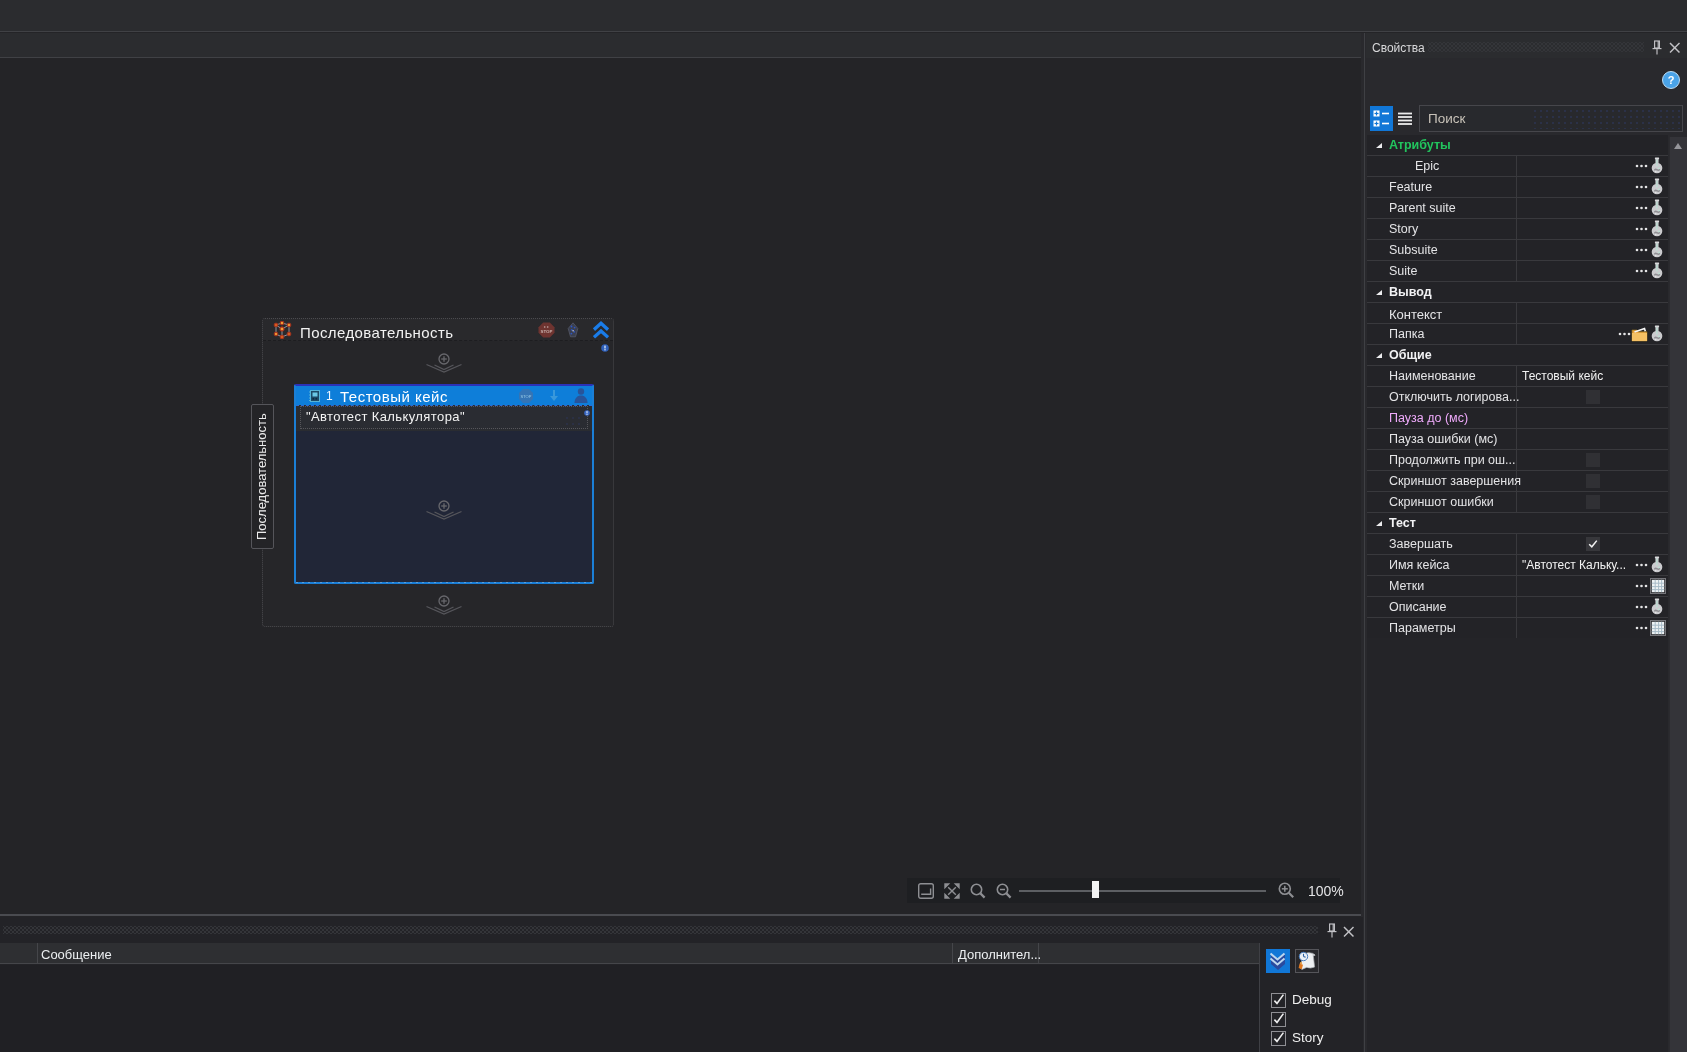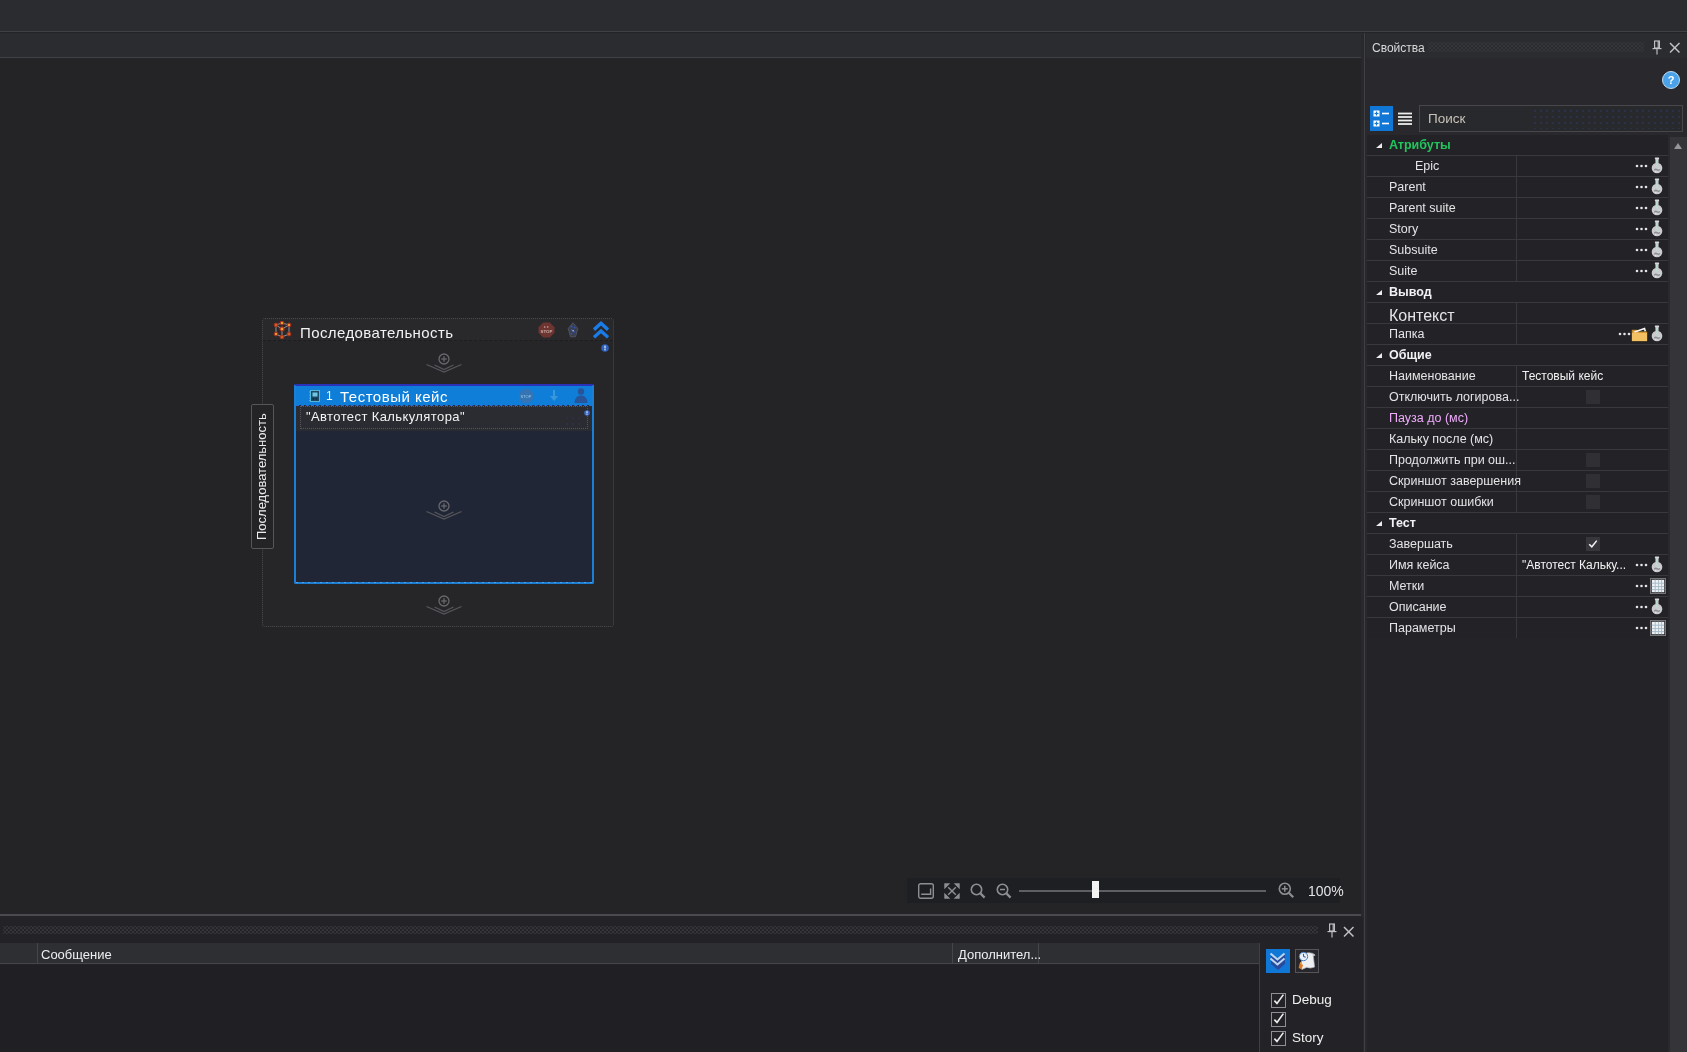--- a/index.html
+++ b/index.html
@@ -321,21 +321,21 @@
  <circle cx="6" cy="11" r="5.3" fill="#cbcbce"></circle>
  <rect x="4.4" y="1.8" width="3.2" height="5.5" fill="#c4c4c7"></rect>
  <rect x="3.9" y="0.6" width="4.2" height="1.6" rx="0.5" fill="#d8d8da"></rect>
  <line x1="5.9" y1="2.5" x2="5.9" y2="9.5" stroke="#b8e4d4" stroke-width="1.1"></line>
  <path d="M3 12.5 q1.5 -1.5 3 -0.5 q1.5 1 2.8 -0.2 l0.4 1.2 q-1.6 1.6 -3.2 0.6 q-1.6 -1 -2.6 0.2 z" fill="#8e8e92"></path>
  <circle cx="8" cy="11.3" r="0.9" fill="#b8e4d4"></circle>
  <circle cx="4.7" cy="14.6" r="0.7" fill="#e8e8ea"></circle>
 </svg>
   <div class="abs" style="left:1367px;top:176.5px;width:301px;height:21.0px;background:#232327;border-bottom:1px solid #39393d;"></div>
   <div class="abs" style="left:1516px;top:176.5px;width:1px;height:21.0px;background:#39393d;"></div>
-  <div class="abs" style="left:1389px;top:179.5px;font-size:12.5px;color:#e4e4e6;">Parent</div>
+  <div class="abs" style="left:1389px;top:179.5px;font-size:12.5px;color:#e4e4e6;">Feature</div>
   <svg class="abs" style="left:1635px;top:185.0px;" width="13" height="4" viewBox="0 0 13 4">
  <circle cx="2" cy="2" r="1.3" fill="#e4e4e6"></circle>
       <circle cx="6.5" cy="2" r="1.3" fill="#e4e4e6"></circle>
       <circle cx="11" cy="2" r="1.3" fill="#e4e4e6"></circle>
     </svg>
   <svg class="abs" style="left:1651px;top:177.9px;" width="12" height="17" viewBox="0 0 12 17">
  <circle cx="6" cy="11" r="5.3" fill="#cbcbce"></circle>
  <rect x="4.4" y="1.8" width="3.2" height="5.5" fill="#c4c4c7"></rect>
  <rect x="3.9" y="0.6" width="4.2" height="1.6" rx="0.5" fill="#d8d8da"></rect>
  <line x1="5.9" y1="2.5" x2="5.9" y2="9.5" stroke="#b8e4d4" stroke-width="1.1"></line>
@@ -409,21 +409,21 @@
  <line x1="5.9" y1="2.5" x2="5.9" y2="9.5" stroke="#b8e4d4" stroke-width="1.1"></line>
  <path d="M3 12.5 q1.5 -1.5 3 -0.5 q1.5 1 2.8 -0.2 l0.4 1.2 q-1.6 1.6 -3.2 0.6 q-1.6 -1 -2.6 0.2 z" fill="#8e8e92"></path>
  <circle cx="8" cy="11.3" r="0.9" fill="#b8e4d4"></circle>
  <circle cx="4.7" cy="14.6" r="0.7" fill="#e8e8ea"></circle>
 </svg>
   <div class="abs" style="left:1367px;top:281.5px;width:301px;height:21.0px;background:#232327;border-bottom:1px solid #39393d;"></div>
   <div class="abs" style="left:1376px;top:289.7px;width:0;height:0;border-left:6px solid transparent;border-bottom:5px solid #ededef;"></div>
   <div class="abs" style="left:1389px;top:284.5px;font-size:12.5px;font-weight:bold;color:#f2f2f4;">Вывод</div>
   <div class="abs" style="left:1367px;top:302.5px;width:301px;height:21.0px;background:#232327;border-bottom:1px solid #39393d;"></div>
   <div class="abs" style="left:1516px;top:302.5px;width:1px;height:21.0px;background:#39393d;"></div>
-  <div class="abs" style="left:1389px;top:307px;font-size:16px;color:#e4e4e6;">Контекст</div>
+  <div class="abs" style="left:1389px;top:307px;font-size:13px;color:#e4e4e6;">Контекст</div>
   <div class="abs" style="left:1367px;top:323.5px;width:301px;height:21.0px;background:#232327;border-bottom:1px solid #39393d;"></div>
   <div class="abs" style="left:1516px;top:323.5px;width:1px;height:21.0px;background:#39393d;"></div>
   <div class="abs" style="left:1389px;top:326.5px;font-size:12.5px;color:#e4e4e6;">Папка</div>
   <svg class="abs" style="left:1618px;top:332.0px;" width="13" height="4" viewBox="0 0 13 4">
  <circle cx="2" cy="2" r="1.3" fill="#e4e4e6"></circle>
       <circle cx="6.5" cy="2" r="1.3" fill="#e4e4e6"></circle>
       <circle cx="11" cy="2" r="1.3" fill="#e4e4e6"></circle>
     </svg>
   <svg class="abs" style="left:1631px;top:326.5px;" width="17" height="15" viewBox="0 0 17 15">
  <path d="M1 3 l5 0 1.3 1.8 8.7 0 0 9.2 -15 0z" fill="#e8a33d" stroke="#8a6a20" stroke-width="0.7"></path>
@@ -448,21 +448,21 @@
   <div class="abs" style="left:1522px;top:368.5px;font-size:12px;color:#f2f2f2;white-space:nowrap;">Тестовый кейс</div>
   <div class="abs" style="left:1367px;top:386.5px;width:301px;height:21.0px;background:#232327;border-bottom:1px solid #39393d;"></div>
   <div class="abs" style="left:1516px;top:386.5px;width:1px;height:21.0px;background:#39393d;"></div>
   <div class="abs" style="left:1389px;top:389.5px;font-size:12.5px;color:#e4e4e6;">Отключить логирова...</div>
   <div class="abs" style="left:1586px;top:390.0px;width:14px;height:14px;background:#303034;"></div>
   <div class="abs" style="left:1367px;top:407.5px;width:301px;height:21.0px;background:#232327;border-bottom:1px solid #39393d;"></div>
   <div class="abs" style="left:1516px;top:407.5px;width:1px;height:21.0px;background:#39393d;"></div>
   <div class="abs" style="left:1389px;top:410.5px;font-size:12.5px;color:#f0abfc;">Пауза до (мс)</div>
   <div class="abs" style="left:1367px;top:428.5px;width:301px;height:21.0px;background:#232327;border-bottom:1px solid #39393d;"></div>
   <div class="abs" style="left:1516px;top:428.5px;width:1px;height:21.0px;background:#39393d;"></div>
-  <div class="abs" style="left:1389px;top:431.5px;font-size:12.5px;color:#e4e4e6;">Кальку после (мс)</div>
+  <div class="abs" style="left:1389px;top:431.5px;font-size:12.5px;color:#e4e4e6;">Пауза ошибки (мс)</div>
   <div class="abs" style="left:1367px;top:449.5px;width:301px;height:21.0px;background:#232327;border-bottom:1px solid #39393d;"></div>
   <div class="abs" style="left:1516px;top:449.5px;width:1px;height:21.0px;background:#39393d;"></div>
   <div class="abs" style="left:1389px;top:452.5px;font-size:12.5px;color:#e4e4e6;">Продолжить при ош...</div>
   <div class="abs" style="left:1586px;top:453.0px;width:14px;height:14px;background:#303034;"></div>
   <div class="abs" style="left:1367px;top:470.5px;width:301px;height:21.0px;background:#232327;border-bottom:1px solid #39393d;"></div>
   <div class="abs" style="left:1516px;top:470.5px;width:1px;height:21.0px;background:#39393d;"></div>
   <div class="abs" style="left:1389px;top:473.5px;font-size:12.5px;color:#e4e4e6;">Скриншот завершения</div>
   <div class="abs" style="left:1586px;top:474.0px;width:14px;height:14px;background:#303034;"></div>
   <div class="abs" style="left:1367px;top:491.5px;width:301px;height:21.0px;background:#232327;border-bottom:1px solid #39393d;"></div>
   <div class="abs" style="left:1516px;top:491.5px;width:1px;height:21.0px;background:#39393d;"></div>

